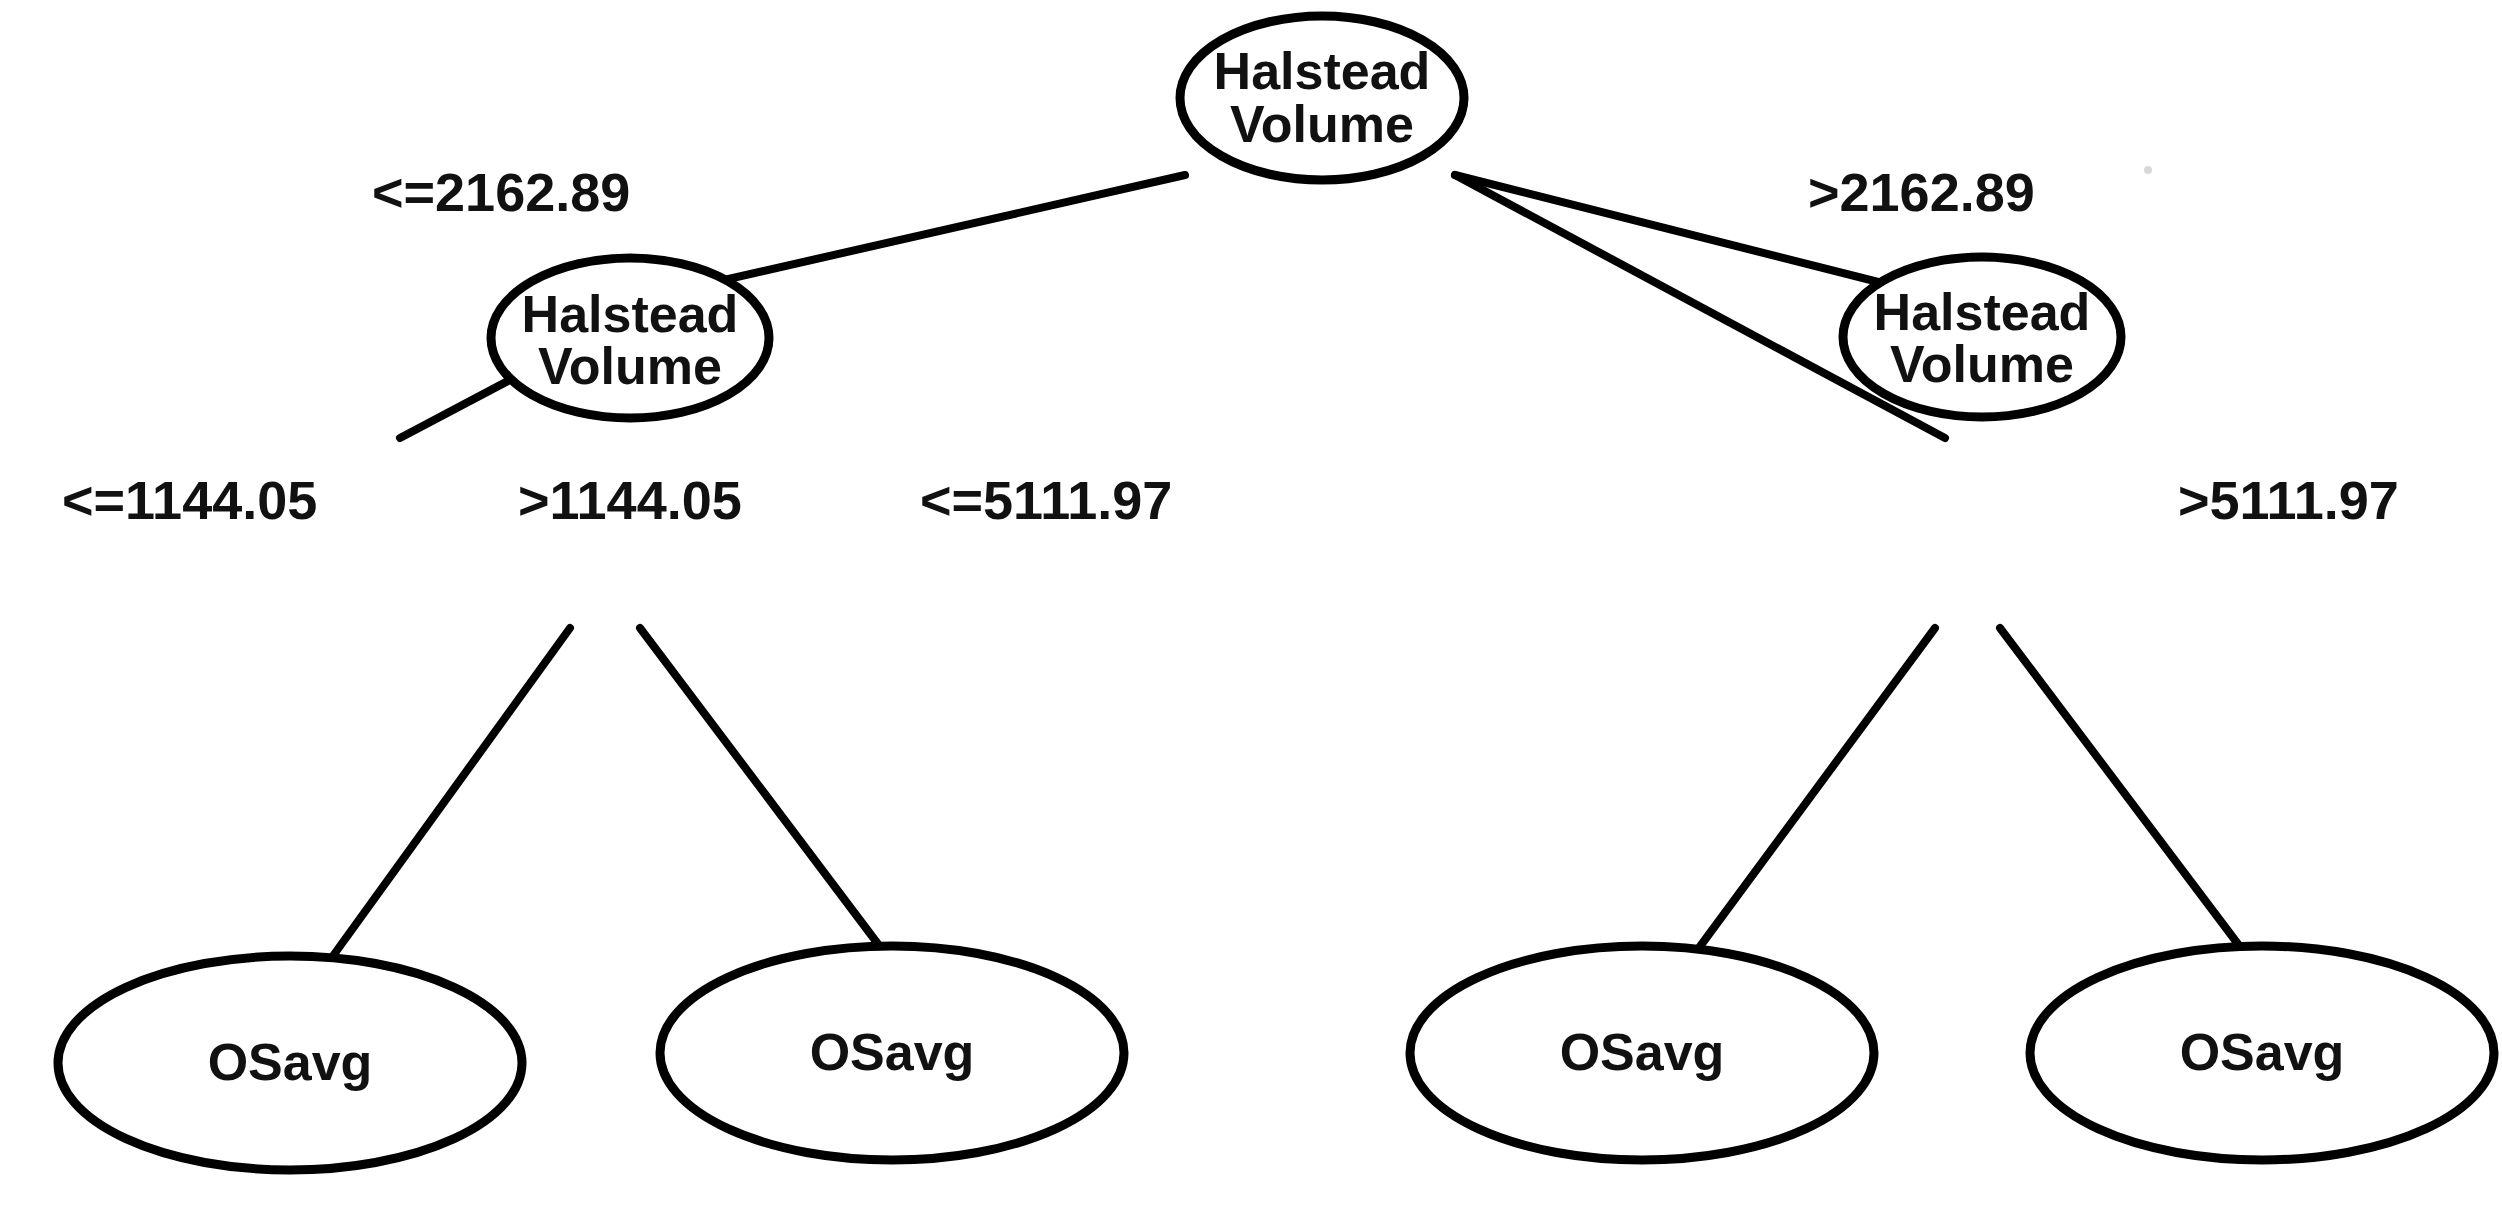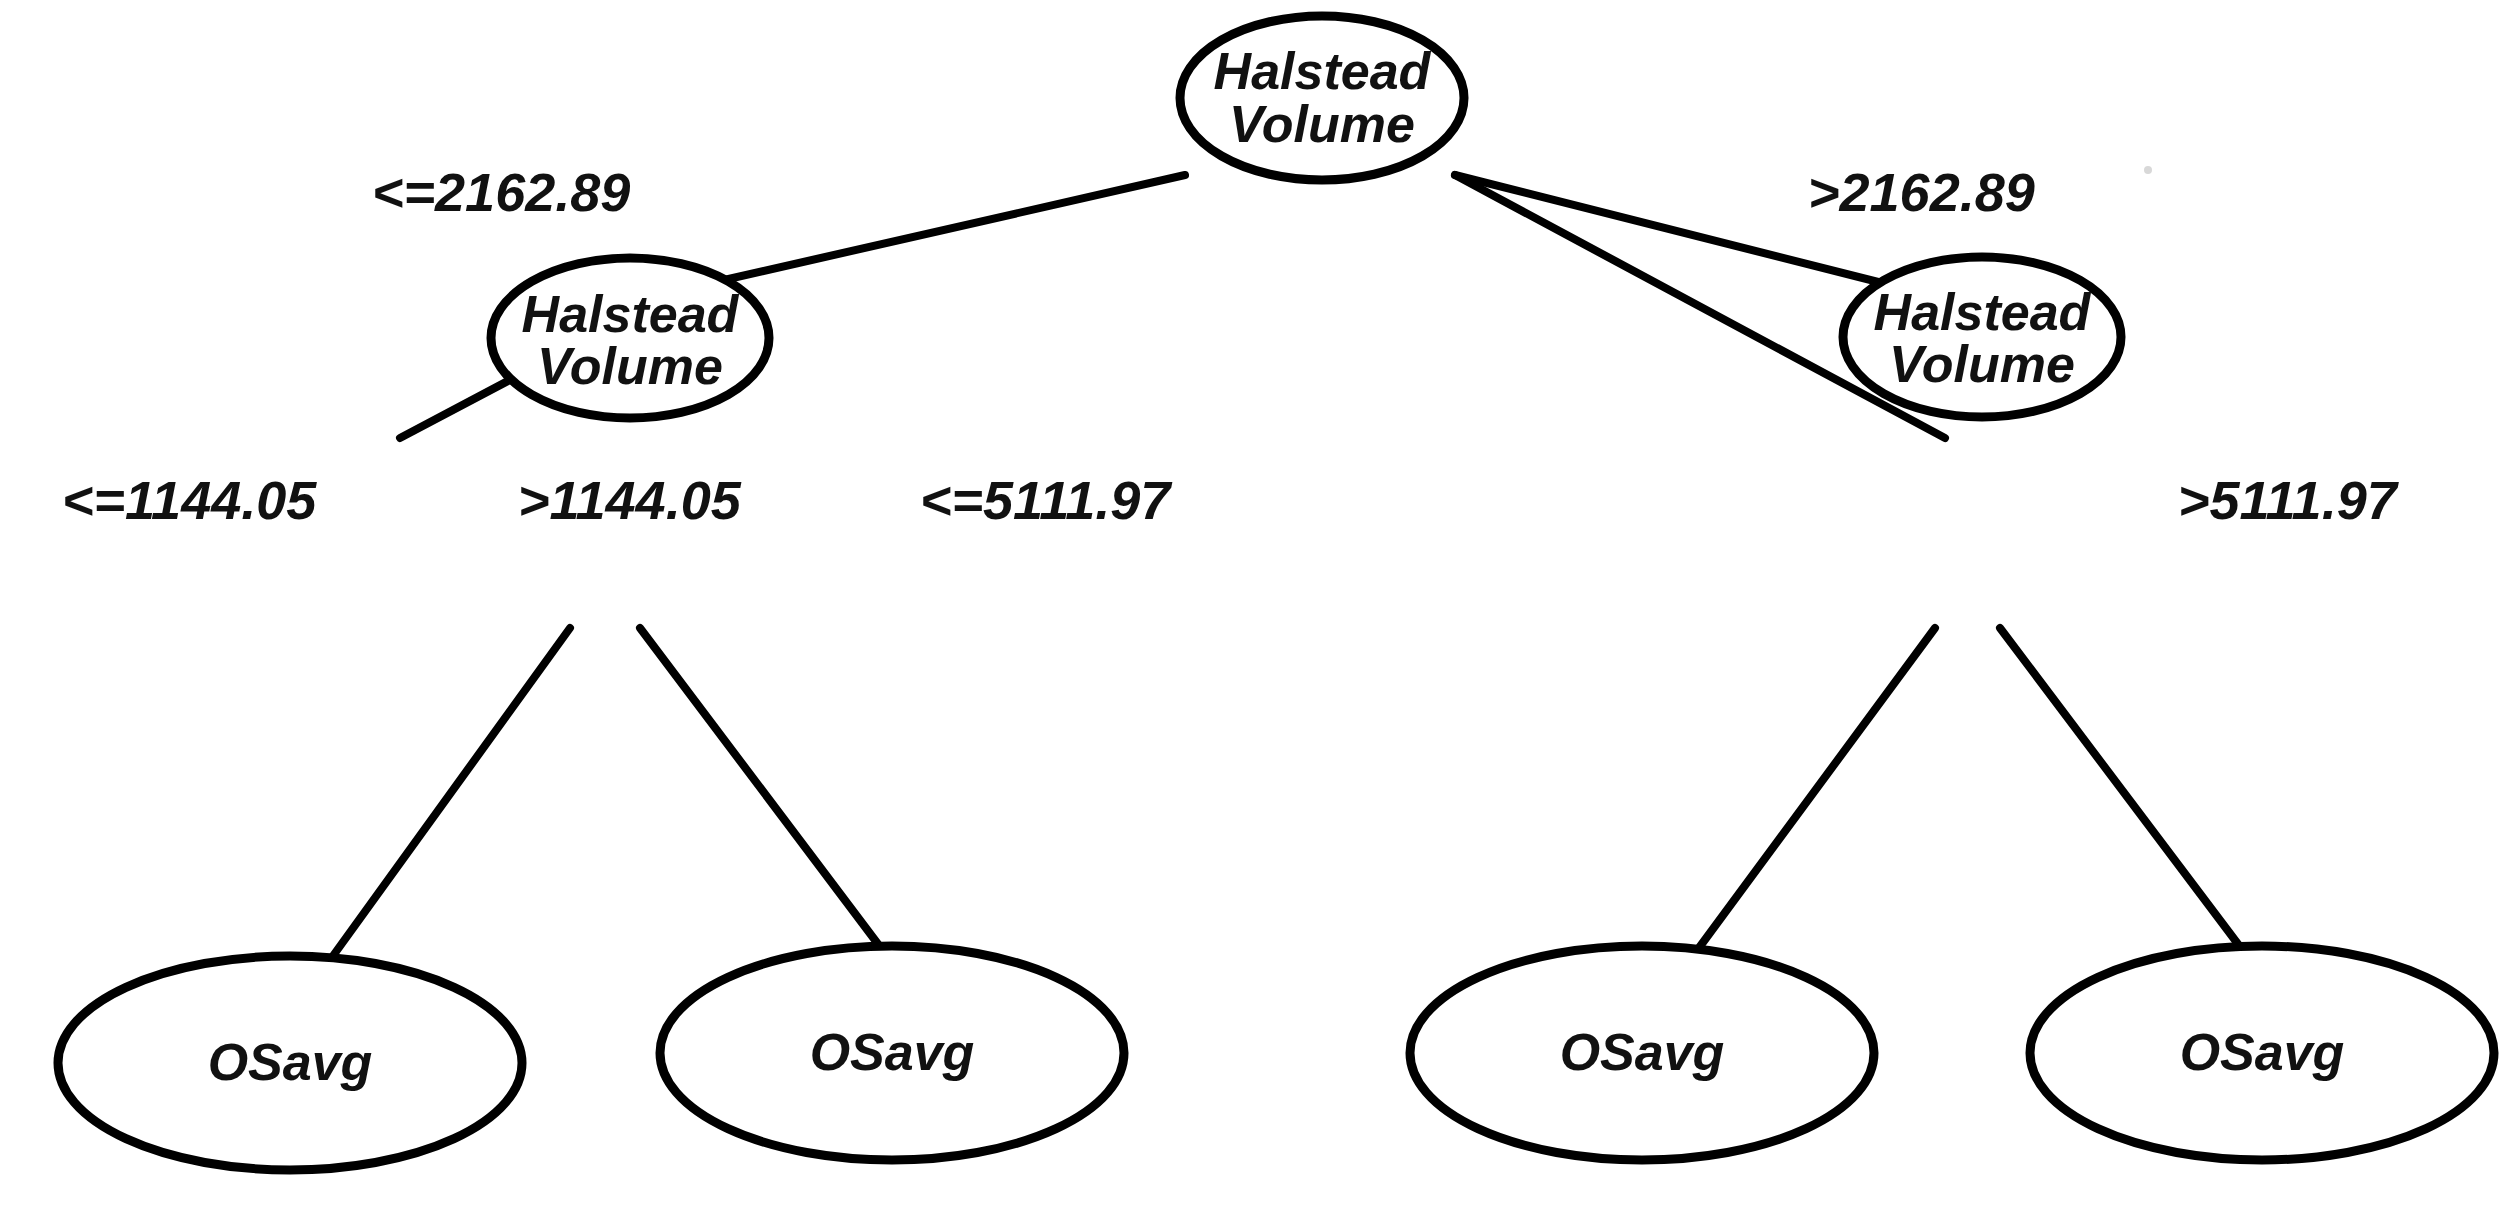--- a/index.html
+++ b/index.html
@@ -11,21 +11,20 @@
     width: 2502px;
     height: 1221px;
     font-family: "Liberation Sans", sans-serif;
     overflow: hidden;
   }
   #tree-canvas {
     position: relative;
     width: 2502px;
     height: 1221px;
     background: #ffffff;
-    font-style: italic;
   }
   svg.tree-svg {
     position: absolute;
     top: 0;
     left: 0;
     width: 2502px;
     height: 1221px;
   }
   .node-ellipse {
     fill: #ffffff;

